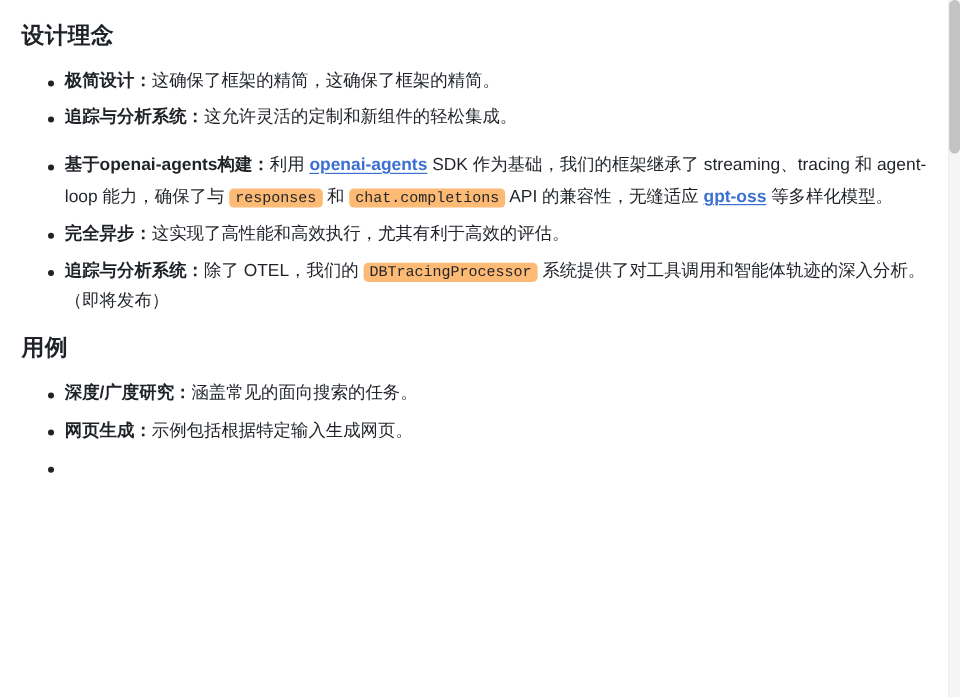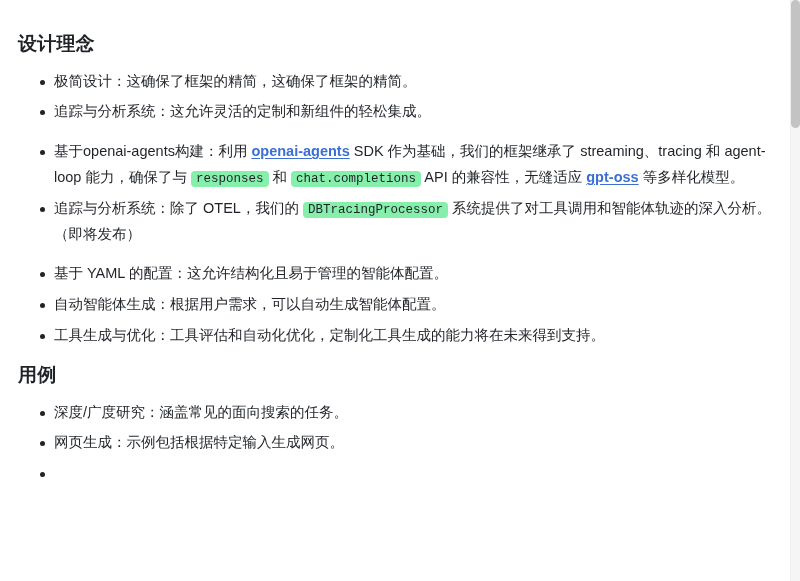--- a/index.html
+++ b/index.html
@@ -25,21 +25,21 @@
     margin: 0 0 6px 0;
     padding: 0 0 4px 0;
     line-height: 1.3;
     color: #1f2328;
     letter-spacing: 0.2px;
   }
   .section {
     margin-bottom: 14px;
   }
   .section.first {
-    margin-top: 18px;
+    margin-top: 5px;
   }
   ul.bullets {
     margin: 8px 0 0 0;
     padding-left: 22px;
     list-style: none;
   }
   ul.bullets li {
     position: relative;
     font-size: 14.5px;
     line-height: 1.78;
@@ -51,26 +51,26 @@
     content: "";
     position: absolute;
     left: 0;
     top: 11px;
     width: 5px;
     height: 5px;
     border-radius: 50%;
     background: #1f2328;
   }
   .lead {
-    font-weight: normal;
+    font-weight: bold;
   }
   code.inline {
     font-family: "Liberation Mono", "DejaVu Sans Mono", monospace;
     font-size: 12.5px;
-    background: #86efac;
+    background: #fdba74;
     border-radius: 4px;
     padding: 1px 5px;
     color: #1f2328;
     white-space: nowrap;
   }
   a.link {
     color: #3b6fd4;
     text-decoration: underline;
     text-underline-offset: 2px;
     font-weight: bold;
@@ -103,29 +103,25 @@
       <div class="section first">
         <h2 class="section-title">设计理念</h2>
         <ul class="bullets">
           <li><span class="lead">极简设计：</span><span>这确保了框架的精简，这确保了框架的精简。</span></li>
           <li><span class="lead">追踪与分析系统：</span><span>这允许灵活的定制和新组件的轻松集成。</span></li>
         </ul>
       </div>
       <div class="section">
         <ul class="bullets">
           <li><span class="lead">基于openai-agents构建：</span><span>利用 </span><a class="link" href="#">openai-agents</a><span> SDK 作为基础，我们的框架继承了 streaming、tracing 和 agent-loop 能力，确保了与 </span><code class="inline">responses</code><span> 和 </span><code class="inline">chat.completions</code><span> API 的兼容性，无缝适应 </span><a class="link" href="#">gpt-oss</a><span> 等多样化模型。</span></li>
+          <li><span class="lead">完全异步：</span><span>这实现了高性能和高效执行，尤其有利于高效的评估。</span></li>
           <li><span class="lead">追踪与分析系统：</span><span>除了 OTEL，我们的 </span><code class="inline">DBTracingProcessor</code><span> 系统提供了对工具调用和智能体轨迹的深入分析。（即将发布）</span></li>
         </ul>
       </div>
       <div class="section">
-        <ul class="bullets">
-          <li><span class="lead">基于 YAML 的配置：</span><span>这允许结构化且易于管理的智能体配置。</span></li>
-          <li><span class="lead">自动智能体生成：</span><span>根据用户需求，可以自动生成智能体配置。</span></li>
-          <li><span class="lead">工具生成与优化：</span><span>工具评估和自动化优化，定制化工具生成的能力将在未来得到支持。</span></li>
-        </ul>
       </div>
       <div class="section">
         <h2 class="section-title">用例</h2>
         <ul class="bullets">
           <li><span class="lead">深度/广度研究：</span><span>涵盖常见的面向搜索的任务。</span></li>
           <li><span class="lead">网页生成：</span><span>示例包括根据特定输入生成网页。</span></li>
           <li></li>
         </ul>
       </div>
     </div>

